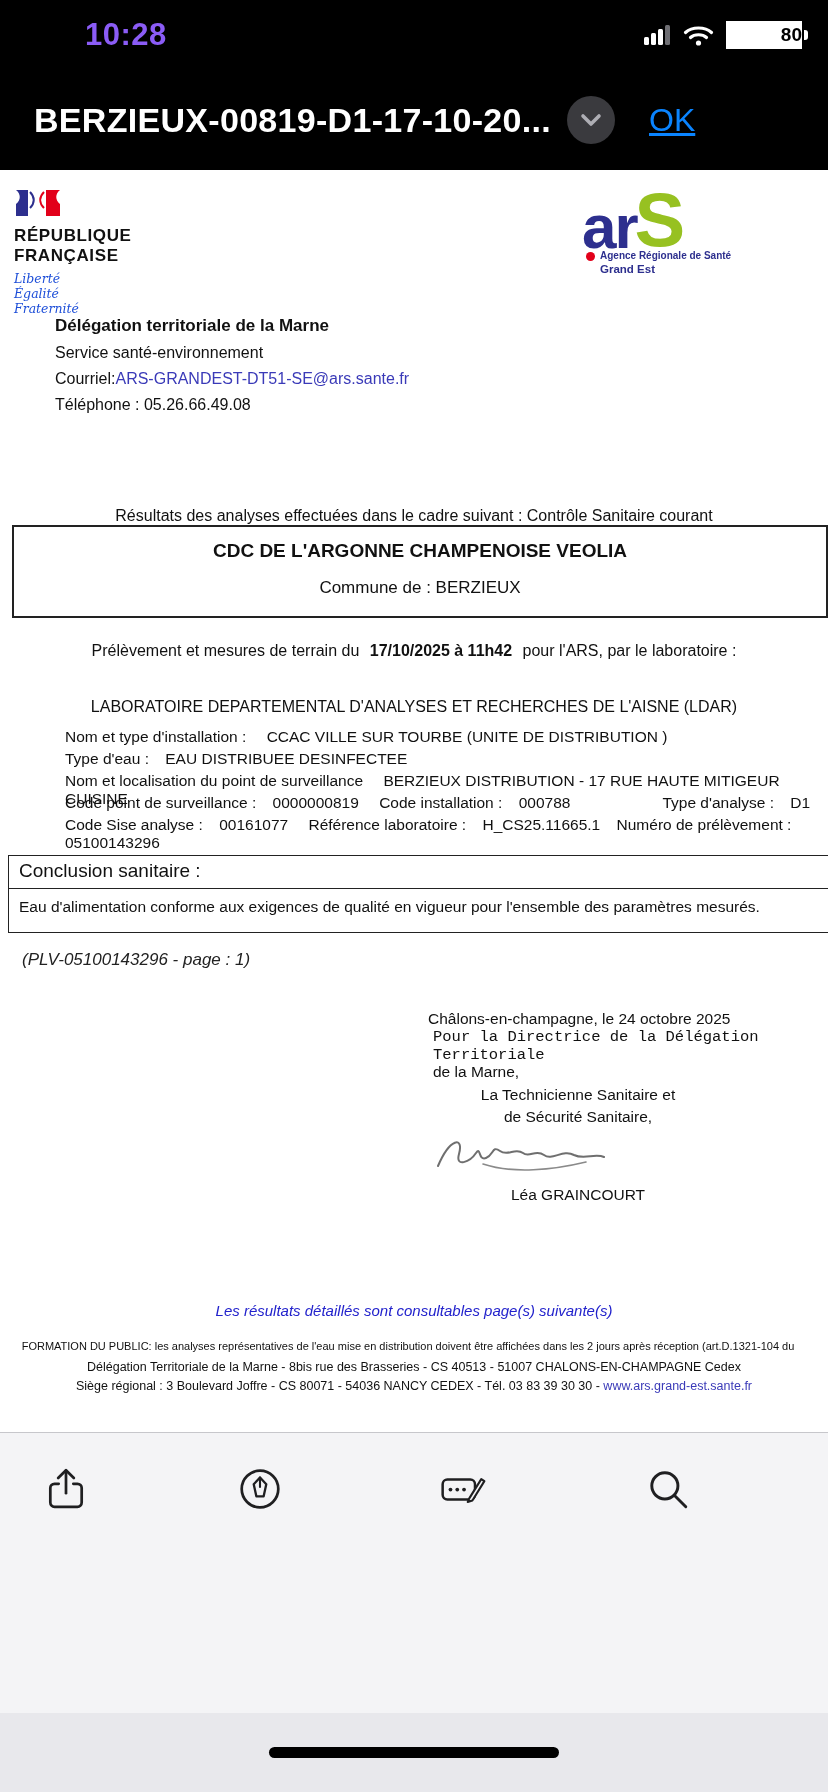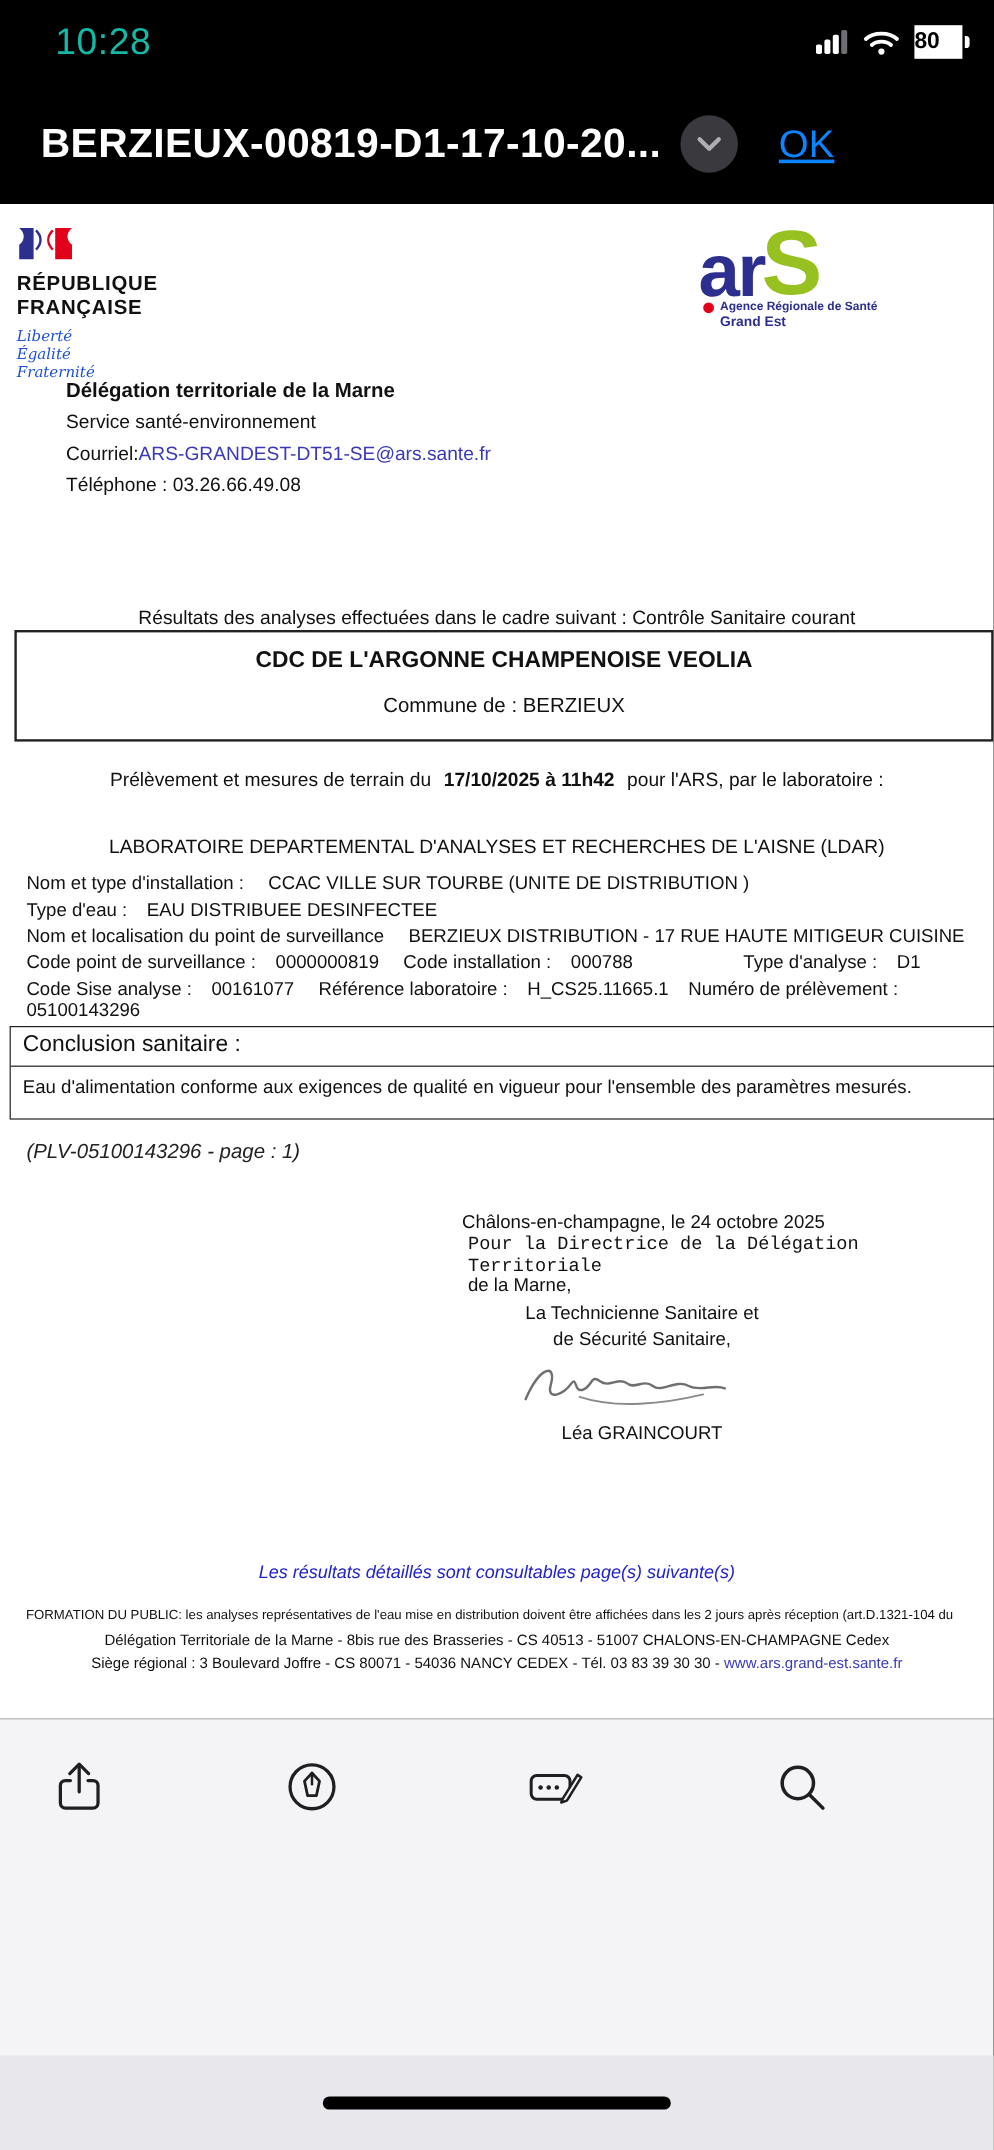--- a/index.html
+++ b/index.html
@@ -2,24 +2,24 @@
 <html><head>
 <meta charset="utf-8">
 <style>
   * { margin:0; padding:0; box-sizing:border-box; }
   html,body { width:828px; height:1792px; overflow:hidden; background:#000;
     font-family:"Liberation Sans", sans-serif; }
 
   
   .status-bar { position:absolute; top:0; left:0; width:828px; height:70px; background:#000;
     display:flex; align-items:center; justify-content:space-between; padding:0 26px 0 46px; }
-  .status-time { color:#14b8a6; font-size:31px; font-weight:normal; letter-spacing:.5px; }
+  .status-time { color:#8b5cf6; font-size:31px; font-weight:bold; letter-spacing:.5px;margin-left:39px; }
   .status-icons { display:flex; align-items:center; gap:12px; }
-  .battery { position:relative; width:40px; height:28px; background:#fff; border-radius:0;
-    display:flex; align-items:center; justify-content:flex-start; }
+  .battery { position:relative; width:76px; height:28px; background:#fff; border-radius:0;
+    display:flex; align-items:center; justify-content:flex-end; }
   .battery .pct { color:#000; font-size:19px; font-weight:bold; }
   .battery .tip { position:absolute; right:-6px; top:9px; width:4px; height:10px; background:#fff;
     border-radius:0 3px 3px 0; }
 
   
   .header { position:absolute; top:70px; left:0; width:828px; height:100px; background:#000;
     display:flex; align-items:center; padding:0 34px; }
   .doc-title { color:#fff; font-size:34px; font-weight:bold; white-space:nowrap; overflow:hidden;
     max-width:525px; letter-spacing:.3px; }
   .chevron-btn { margin-left:16px; width:48px; height:48px; border-radius:50%; background:#3a3a3e;
@@ -44,21 +44,21 @@
   .ars-region { color:#2d2f8e; font-size:11.5px; font-weight:bold; line-height:14px; }
 
   
   .c-bold  { font-size:17px; font-weight:bold; }
   .c-line  { font-size:16px;text-align:right; }
   .link    { color:#3a3ab8; text-decoration:none; cursor:pointer; }
 
   .doc-h1 { font-size:18.5px; font-weight:bold; }
   .doc-sub { font-size:14.5px; }
   .txt16 { font-size:16px; }
-  .txt155 { font-size:15.5px; }
+  .txt155 { font-size:15.5px;margin-left:43px; }
 
   .org-box { border:2px solid #222; background:#fff; text-align:center; }
   .org-name { font-size:19px; font-weight:bold; padding-top:13px; }
   .org-commune { font-size:17px; padding:16px 0 18px; }
 
   .concl-box { border:1px solid #222; }
   .concl-title { font-size:19px; padding:4px 10px 6px; border-bottom:1px solid #222; }
   .concl-body { font-size:15.5px; padding:9px 10px 16px; }
 
   .pageref { font-size:17px; font-style:italic; color:#222; }
@@ -145,21 +145,21 @@
         <div class="ars-region">Grand Est</div>
       </span>
     </div>
   </div>
 
   <div class="abs c-bold" style="left:55px; top:146px;">Délégation territoriale de la Marne</div>
   <div class="abs c-line" style="left:55px; top:174px;">Service santé-environnement</div>
   <div class="abs c-line" style="left:55px; top:200px;">
     <span>Courriel:</span><a class="link">ARS-GRANDEST-DT51-SE@ars.sante.fr</a>
   </div>
-  <div class="abs c-line" style="left:55px; top:226px;">Téléphone : 03.26.66.49.08</div>
+  <div class="abs c-line" style="left:55px; top:226px;">Téléphone : 05.26.66.49.08</div>
 
   <div class="abs org-box" style="left:12px; top:355px; width:816px;">
     <div class="org-name">CDC DE L'ARGONNE CHAMPENOISE VEOLIA</div>
     <div class="org-commune">Commune de : BERZIEUX</div>
   </div>
 
   <div class="abs ctr txt16" style="top:337px;">Résultats des analyses effectuées dans le cadre suivant : Contrôle Sanitaire courant</div>
 
   <div class="abs ctr txt16" style="top:472px;">
     <span>Prélèvement et mesures de terrain du</span>

